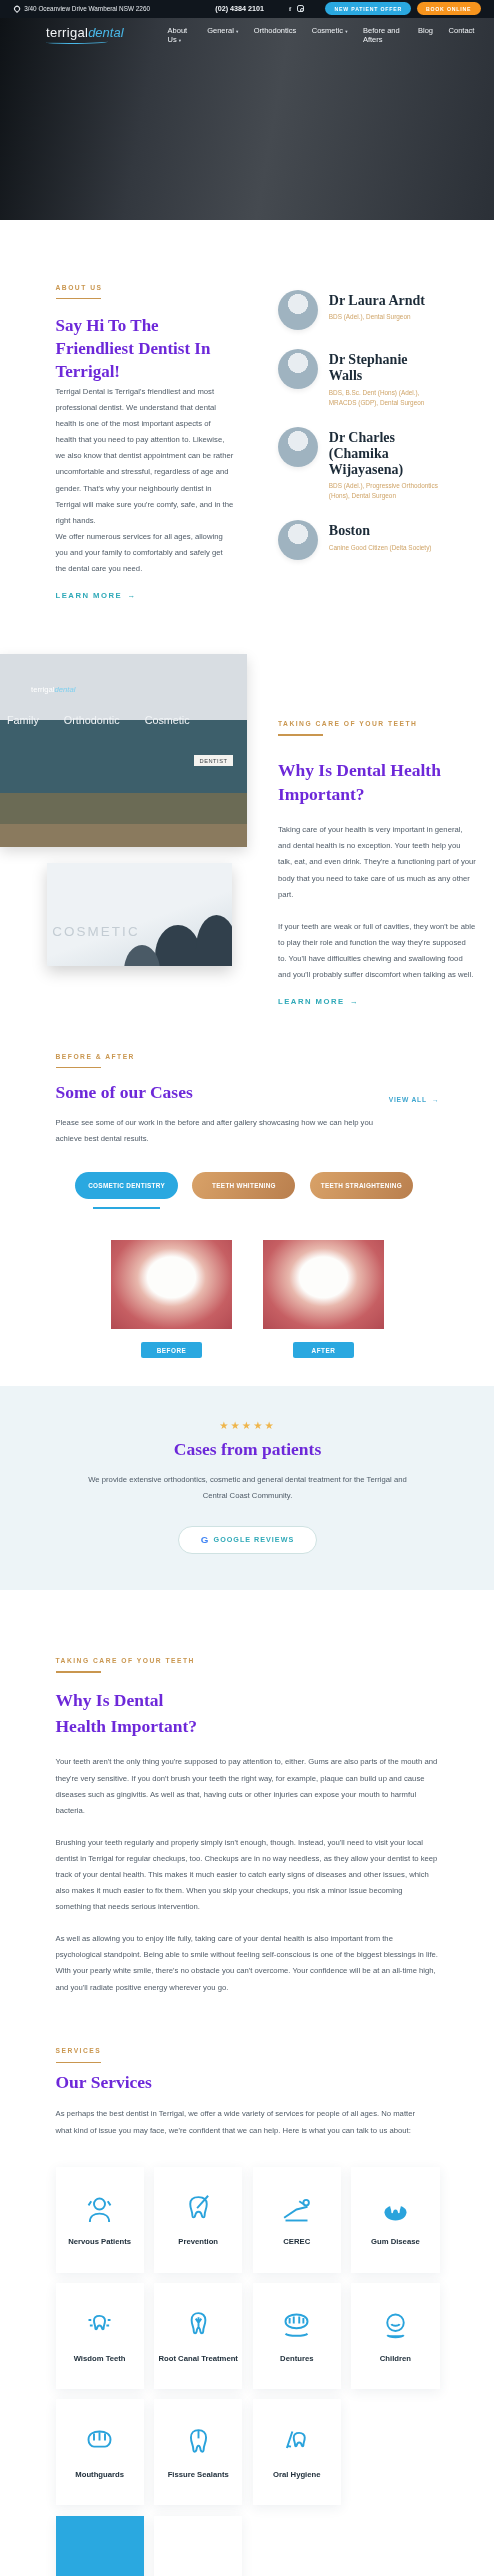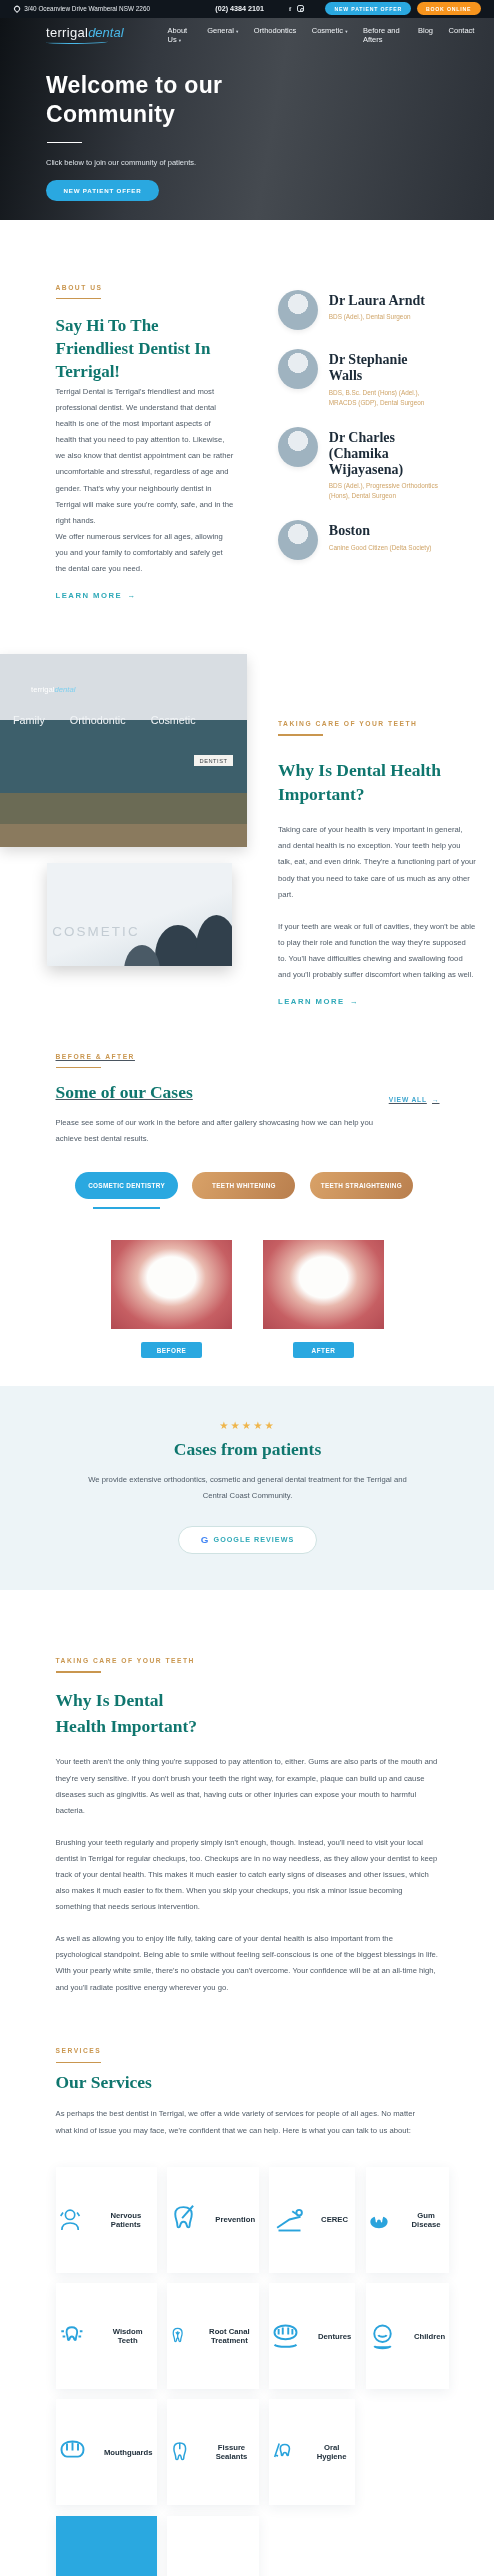--- a/index.html
+++ b/index.html
@@ -1,21 +1,21 @@
 <!DOCTYPE html>
 <html style="font-size:8.2px"><head>
 <meta charset="utf-8">
 <style>
   * { margin:0; padding:0; box-sizing:border-box; }
   html,body { background:#fff; }
   body { width:495px; height:3668px; position:relative; font-family:"Liberation Sans",sans-serif; color:#4a5560; overflow:hidden; }
   .container { width:384px; margin:0 auto; }
   .label { font-size:6.7px; font-weight:bold; letter-spacing:1.5px; color:#c9964f; }
   .label-line { width:45px; height:1.5px; background:#c9964f; margin-top:7.2px; }
-  .h-serif { font-family:"Liberation Serif",serif; color:#0f766e; font-weight:bold; }
+  .h-serif { font-family:"Liberation Serif",serif; color:#6d28d9; font-weight:bold; }
   .body-p { font-size:7.7px; line-height:2.1; color:#4f5b67; }
   .learn { display:inline-block; margin-top:13.4px; font-size:7.7px; letter-spacing:1.5px; color:#2fa9b8; text-decoration:none; font-weight:bold; cursor:pointer; }
   .arrow { margin-left:5.2px; }
 
   
   .topbar { height:17.5px; background:#10161d; display:flex; align-items:center; padding:0 14.4px; gap:9.3px; }
   .topbar .addr { display:flex; align-items:center; gap:4.1px; color:#e8ecf0; font-size:6.4px; }
   .topbar .phone { color:#f2f5f8; font-size:7.2px; font-weight:bold; margin-left:56px; }
   .topbar .socials { display:flex; gap:6.2px; margin-left:15.5px; color:#dfe5ea; font-size:6.7px; }
   .pillbtn { border:none; border-radius:515px; font-size:5.2px; font-weight:bold; letter-spacing:0.8px; color:#fff; padding:3.6px 9.3px; cursor:pointer; }
@@ -49,34 +49,34 @@
   .doctors { width:162px; padding-top:6.2px; }
   .doc { display:flex; gap:11.3px; margin-bottom:19.6px; align-items:flex-start; }
   .doc-photo { width:40px; height:40px; border-radius:50%; flex:none; background:radial-gradient(circle at 50% 35%,#e8edf1 0 30%,#9fb3c0 31% 100%); box-shadow:0 2.1px 5.2px rgba(0,0,0,.08); }
   .doc-name { font-family:"Liberation Serif",serif; font-weight:bold; font-size:14px; color:#1c2b38; margin-top:3.1px; }
   .doc-cred { font-size:6.4px; color:#cfa468; line-height:1.5; margin-top:3.6px; }
 
   
   .care { display:flex; min-height:342px; }
   .care-left { width:247px; flex:none; }
   .store-img { width:247px; height:193px; position:relative; background:linear-gradient(180deg,#d8dde2 0 34%,#3d5f6b 34% 72%,#6b6b55 72% 88%,#8a7a5e 88% 100%); box-shadow:0 5.2px 13px rgba(0,0,0,.15); }
-  .store-words { position:absolute; top:60px; left:13px; display:flex; gap:25px; color:#f2f5f7; font-size:10.8px; }
+  .store-words { position:absolute; top:60px; left:7px; display:flex; gap:25px; color:#f2f5f7; font-size:10.8px; }
   .store-logo { position:absolute; top:31px; left:31px; font-size:7.7px; color:#fff; }
   .store-logo i { color:#7fd0ef; }
   .dentist-sign { position:absolute; top:101px; right:14.4px; background:#f4f3ef; color:#3a3f44; font-size:5.7px; padding:2.6px 5.2px; letter-spacing:0.5px; }
   .inset-img { width:185px; height:103px; margin:16.5px 0 0 47px; position:relative; background:linear-gradient(160deg,#eef2f5 0 55%,#cfd9e0 100%); box-shadow:0 6.2px 14.4px rgba(0,0,0,.18); overflow:hidden; }
   .inset-word { position:absolute; left:5.2px; top:61px; font-size:13.4px; letter-spacing:2.1px; color:#c3ccd3; }
   .inset-fig { position:absolute; border-radius:50% 50% 0 0; background:#31404c; }
   .care-right { width:198px; margin-left:31px; padding-top:66px; }
   .care-right h2 { font-size:17.5px; line-height:1.4; margin-top:22px; }
   .care-right .body-p { margin-top:15.5px; }
 
   
   .cases { padding:47px 0 28px; }
-  .cases-head { display:flex; align-items:flex-end; justify-content:space-between;text-decoration:underline; }
+  .cases-head { display:flex; align-items:flex-end; justify-content:space-between; }
   .cases h2 { font-size:17.5px; margin-top:13.4px; }
   .viewall { font-size:6.7px; letter-spacing:0.8px; color:#3fa6cf; text-decoration:none; font-weight:bold; cursor:pointer; }
   .cases .body-p { margin-top:12.4px; width:330px; }
   .tabs { display:flex; gap:14.4px; margin:25px 0 0 19.6px; }
   .tab { width:103px; height:27px; border-radius:515px; border:none; color:#fff; font-weight:bold; font-size:6.4px; letter-spacing:0.3px; cursor:pointer; }
   .tab-active { background:#2aa8e0; }
   .tab-photo { background:linear-gradient(120deg,#d9a268,#c8semi); background:linear-gradient(120deg,#d9a268,#b97f4e); }
   .tab-underline { width:67px; height:2.1px; background:#2aa8e0; margin:7.2px 0 0 37px; }
   .ba-row { display:flex; justify-content:center; gap:31px; margin-top:31px; }
   .ba-fig { width:121px; }
@@ -95,21 +95,21 @@
   
   .health { padding:67px 0 20.6px; }
   .health h2 { font-size:17.5px; line-height:1.45; margin-top:15.5px; width:216px; }
   .health .body-p { margin-top:15.5px; }
 
   
   .services { padding:31px 0 26px; }
   .services h2 { font-size:17.5px; margin-top:9px; }
   .services .body-p { margin-top:13.4px; width:361px; }
   .svc-grid { display:grid; grid-template-columns:repeat(4,1fr); gap:10.3px; margin-top:28px; }
-  .svc-card { background:#fff; box-shadow:0 3.1px 11.3px rgba(40,60,90,.08); min-height:106px; display:flex; align-items:center; justify-content:center; gap:11.3px; cursor:pointer; }
+  .svc-card { background:#fff; box-shadow:0 3.1px 11.3px rgba(40,60,90,.08); min-height:106px; display:flex; flex-direction:column; align-items:center; justify-content:center; gap:11.3px; cursor:pointer; }
   .svc-card svg { width:33px; height:33px; }
   .svc-label { font-size:7.7px; font-weight:bold; color:#22313d; text-align:center; padding:0 4.1px; }
   .svc-empty { background:transparent; box-shadow:none; cursor:default; }
   .svc-active { background:#2aa8e0; min-height:121px; }
 
   .icon-pin { width:5.7px; height:5.7px; border:1px solid #e8ecf0; border-radius:50% 50% 50% 0; transform:rotate(-45deg); display:inline-block; }
   .ig-icon { width:6.7px; height:6.7px; border:0.8px solid #dfe5ea; border-radius:2.1px; position:relative; display:inline-block; }
   .ig-icon::after { content:""; position:absolute; left:1.5px; top:1.5px; width:2.6px; height:2.6px; border:0.7px solid #dfe5ea; border-radius:50%; }
   .fb-icon { font-family:"Liberation Serif",serif; font-weight:bold; }
 </style>
@@ -143,26 +143,20 @@
     <div class="menu">
       <a><span>About Us</span><span class="caret">▾</span></a>
       <a><span>General</span><span class="caret">▾</span></a>
       <a>Orthodontics</a>
       <a><span>Cosmetic</span><span class="caret">▾</span></a>
       <a>Before and Afters</a>
       <a>Blog</a>
       <a>Contact</a>
     </div>
   </nav>
-  <div class="hero-inner">
-    <h1><span>Welcome to our</span><br><span>Community</span></h1>
-    <div class="hero-line"></div>
-    <p class="hero-sub">Click below to join our community of patients.</p>
-    <button class="pillbtn btn-blue cta">NEW PATIENT OFFER</button>
-  </div>
 </section>
 
 <section class="about">
   <div class="container about-flex">
     <div class="about-left">
       <div class="label">ABOUT US</div>
       <div class="label-line"></div>
       <h2 class="h-serif">Say Hi To The Friendliest Dentist In Terrigal!</h2>
       <p class="body-p">Terrigal Dental is Terrigal's friendliest and most professional dentist. We understand that dental health is one of the most important aspects of health that you need to pay attention to. Likewise, we also know that dentist appointment can be rather uncomfortable and stressful, regardless of age and gender. That's why your neighbourly dentist in Terrigal will make sure you're comfy, safe, and in the right hands.</p>
       <p class="body-p">We offer numerous services for all ages, allowing you and your family to comfortably and safely get the dental care you need.</p>

